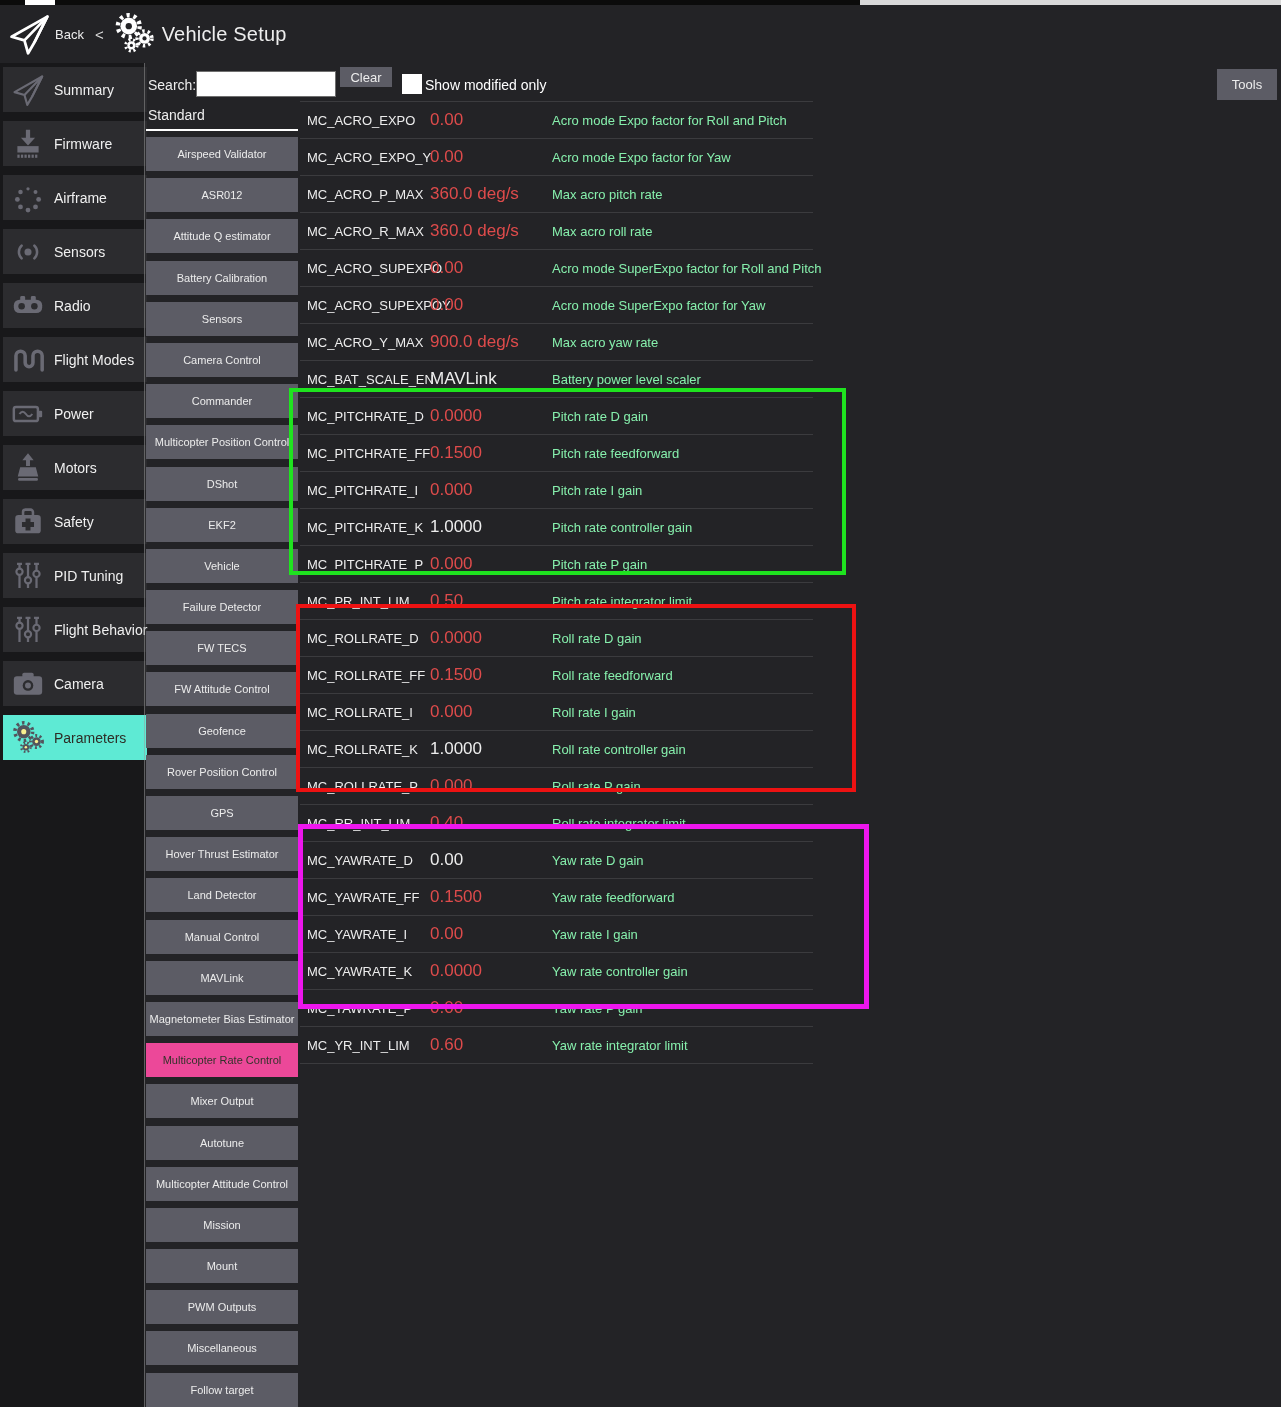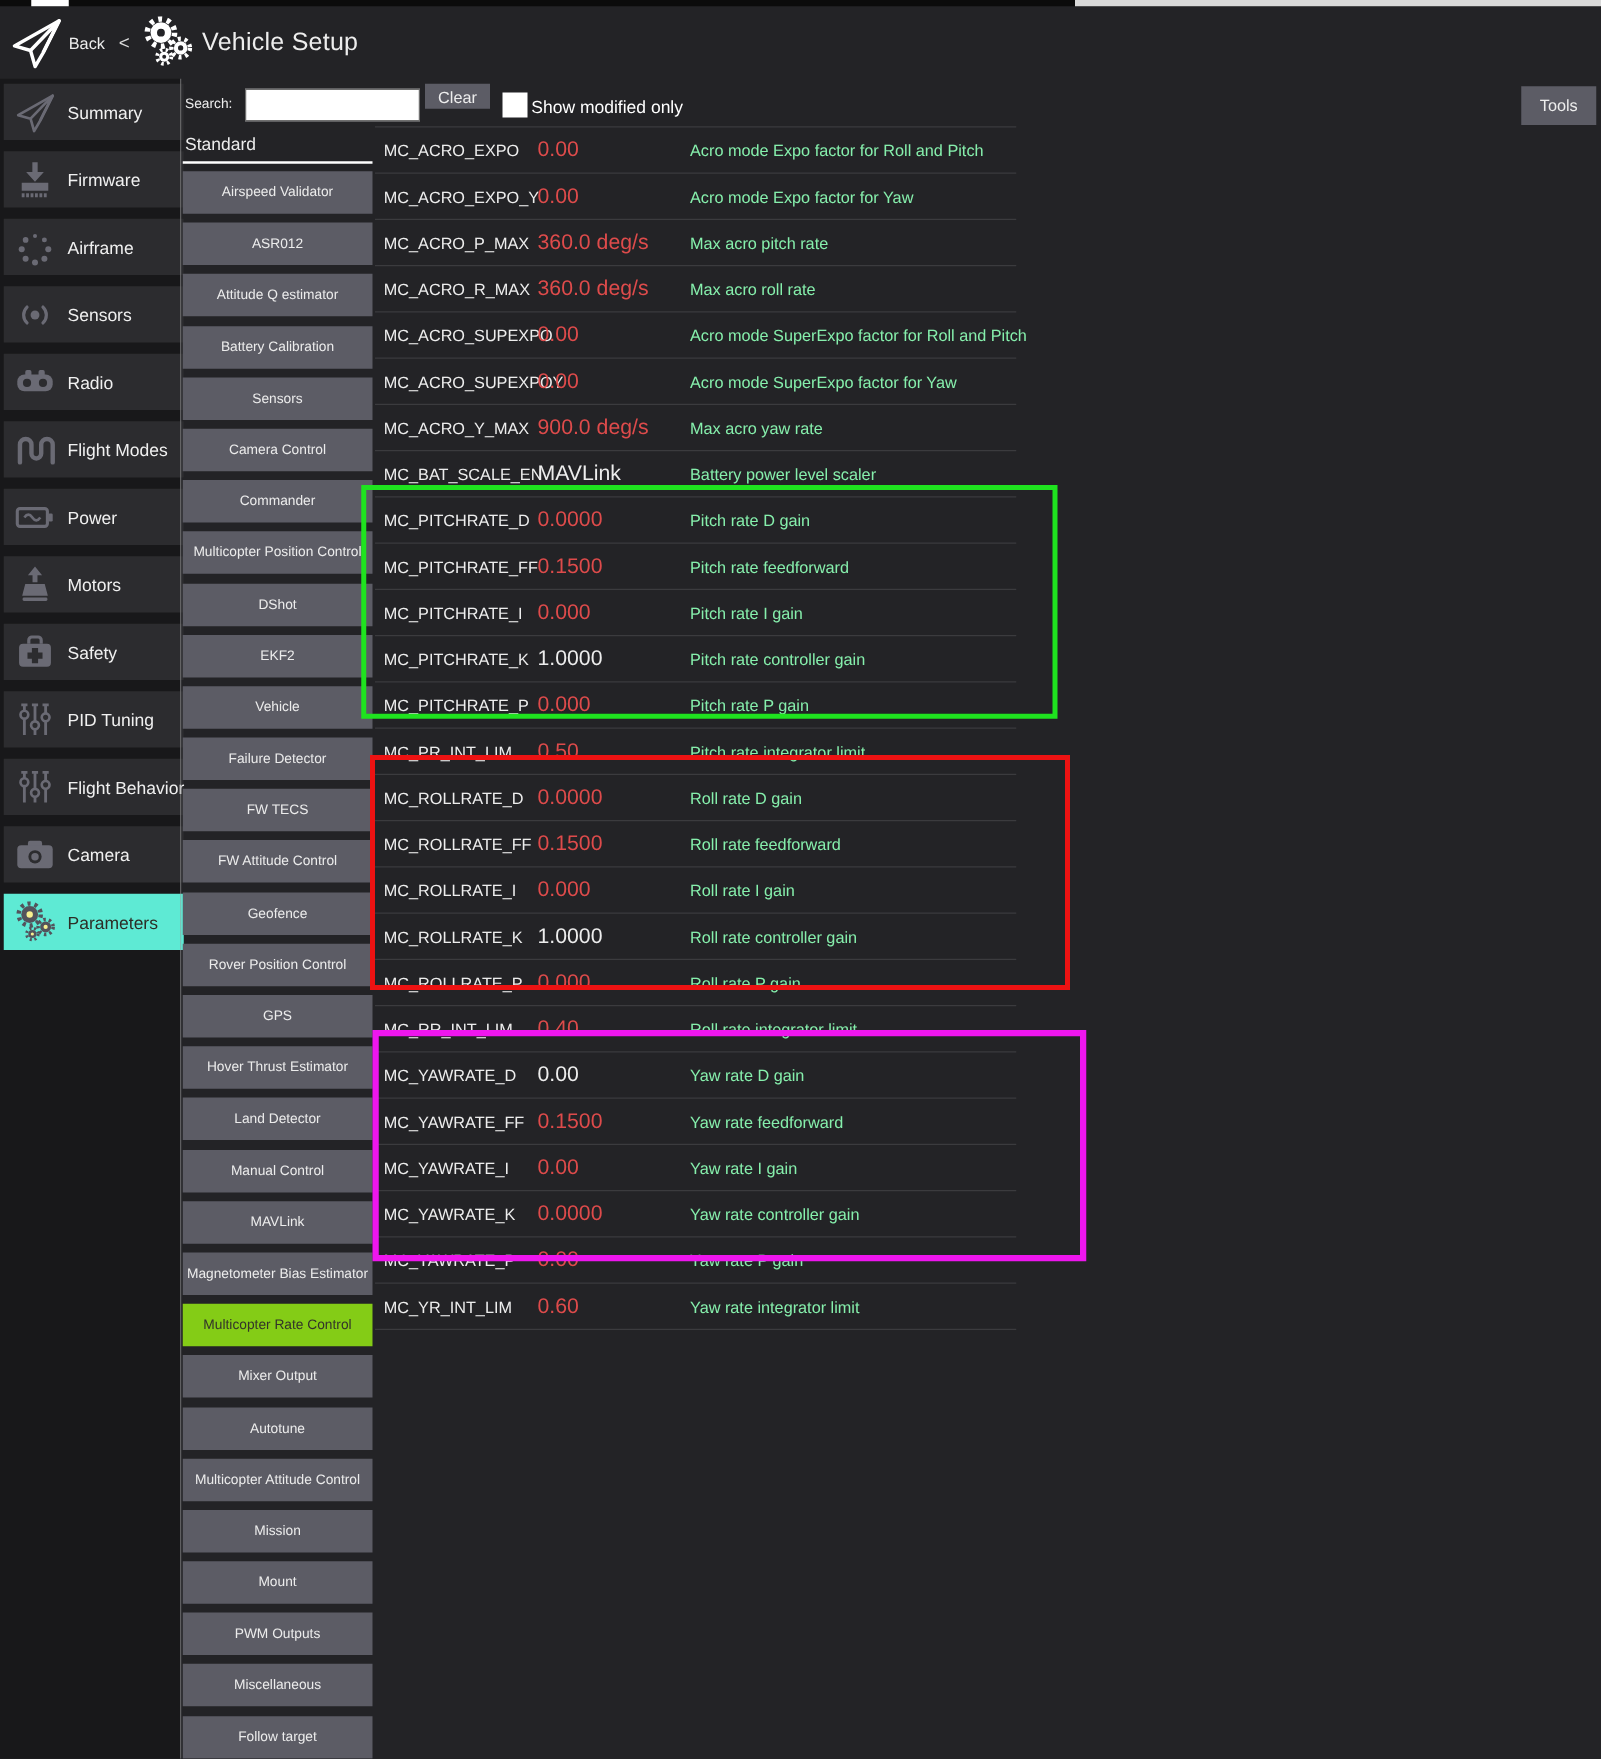--- a/index.html
+++ b/index.html
@@ -25,39 +25,39 @@
   .side-item:first-child{margin-top:4px;}
   .side-item.active{background:#5eead4;}
   .side-icon{width:40px;height:40px;margin-left:5px;display:flex;align-items:center;justify-content:center;flex:0 0 auto;}
   .side-icon svg{width:34px;height:34px;}
   .side-label{font-size:14px;color:#f0f0f0;margin-left:6px;white-space:nowrap;}
   .side-item.active .side-label{color:#2d2d26;}
 
   .vline{position:absolute;left:144px;top:63px;width:1px;height:1344px;background:#9a9a9a;opacity:.5;}
 
   
-  .search-label{position:absolute;left:148px;top:77px;font-size:11px;color:#ededed;}
+  .search-label{position:absolute;left:148px;top:77px;font-size:14px;color:#ededed;}
   .search-input{position:absolute;left:196px;top:71px;width:130px;height:24px;background:#fff;
                 border:1px solid #6f6f6f;font-size:13px;padding:0 4px;box-sizing:content-box;}
   .clear-btn{position:absolute;left:340px;top:67px;width:52px;height:20px;background:#5c5c65;color:#ededed;
              font-size:13px;display:flex;align-items:center;justify-content:center;cursor:default;}
   .checkbox{position:absolute;left:402px;top:74px;width:20px;height:20px;background:#ffffff;}
   .check-label{position:absolute;left:425px;top:77px;font-size:14px;color:#ffffff;}
   .tools-btn{position:absolute;left:1217px;top:69px;width:60px;height:31px;background:#5c5c65;color:#ededed;
              font-size:13px;display:flex;align-items:center;justify-content:center;cursor:default;}
 
   
   .catcol{position:absolute;left:146px;top:63px;width:154px;height:1344px;overflow:hidden;}
   .group-label{position:absolute;left:2px;top:44px;font-size:14px;color:#ededed;}
   .group-underline{position:absolute;left:0;top:66px;width:152px;height:2px;background:#ffffff;}
   .cat-list{position:absolute;left:0;top:74px;width:152px;}
   .cat-btn{width:152px;height:34px;margin-bottom:7.2px;background:#5c5c65;
            display:flex;align-items:center;justify-content:center;overflow:hidden;}
   .cat-label{font-size:11px;color:#ececec;white-space:nowrap;}
-  .cat-btn.active{background:#84cc16;}
+  .cat-btn.active{background:#ec4899;}
   .cat-btn.active .cat-label{color:#33332a;}
 
   
   .params{position:absolute;left:300px;top:101px;width:513px;border-top:1px solid #3b3b3e;}
   .p-row{height:36px;display:flex;align-items:center;border-bottom:1px solid #3b3b3e;}
   .p-name{width:123px;padding-left:7px;font-size:13px;color:#ededed;white-space:nowrap;flex:0 0 auto;}
   .p-value{width:122px;font-size:17px;color:#ededed;white-space:nowrap;flex:0 0 auto;}
   .p-value.modified{color:#de4b4b;}
   .p-desc{font-size:13px;color:#86efac;white-space:nowrap;}
 

